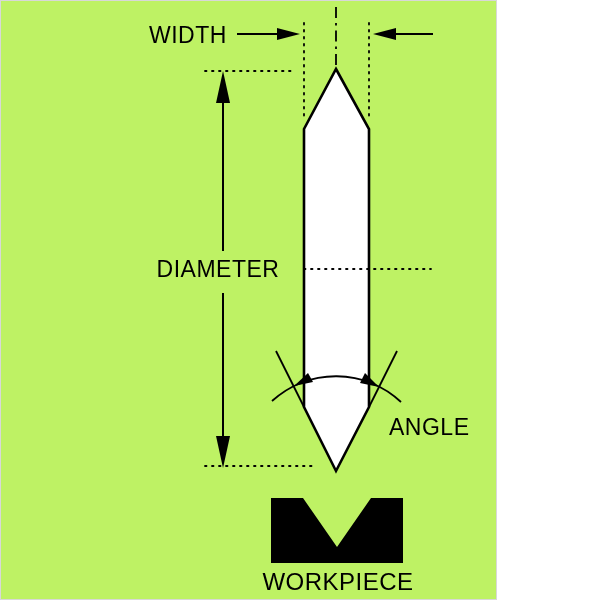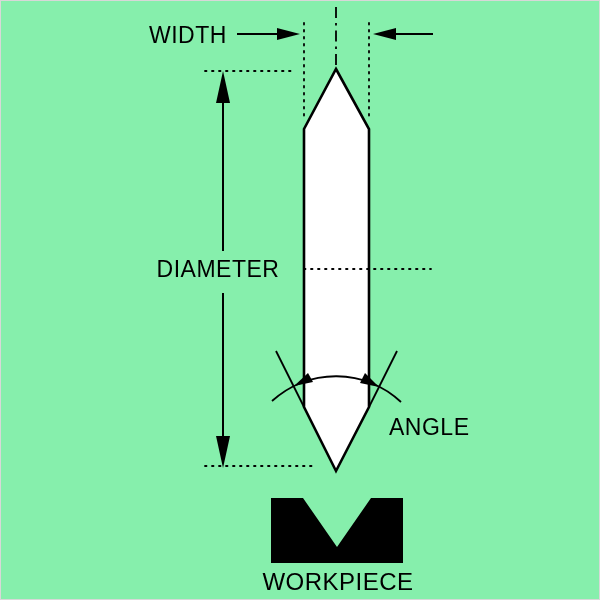--- a/index.html
+++ b/index.html
@@ -2,23 +2,23 @@
 <html><head>
 <meta charset="utf-8">
 <style>
   html, body {
     margin: 0;
     padding: 0;
     background: #ffffff;
   }
   .stage {
     position: relative;
-    width: 600px;
+    width: 497px;
     height: 600px;
-    background: #86efac;
+    background: #bef264;
     box-sizing: border-box;
     border: 1px solid #d8d8d8;
     overflow: hidden;
     font-family: "Liberation Sans", sans-serif;
   }
   svg { display: block; }
   .outline   { fill: #ffffff; stroke: #000000; stroke-width: 2.6; stroke-linejoin: miter; }
   .dim       { stroke: #000000; stroke-width: 2; fill: none; }
   .thin      { stroke: #000000; stroke-width: 1.8; fill: none; }
   .dotted    { stroke: #000000; stroke-width: 1.8; fill: none;

